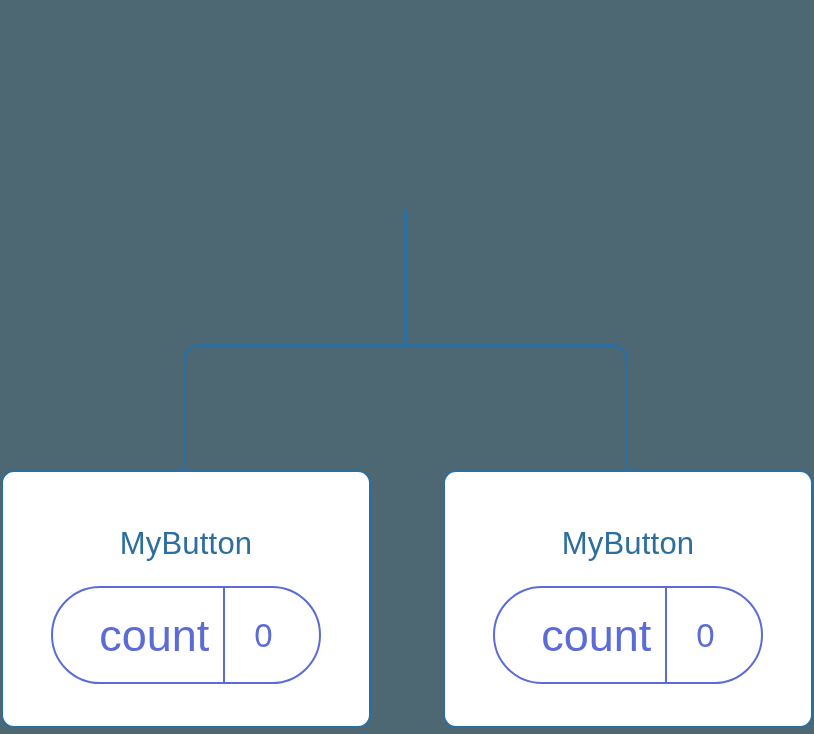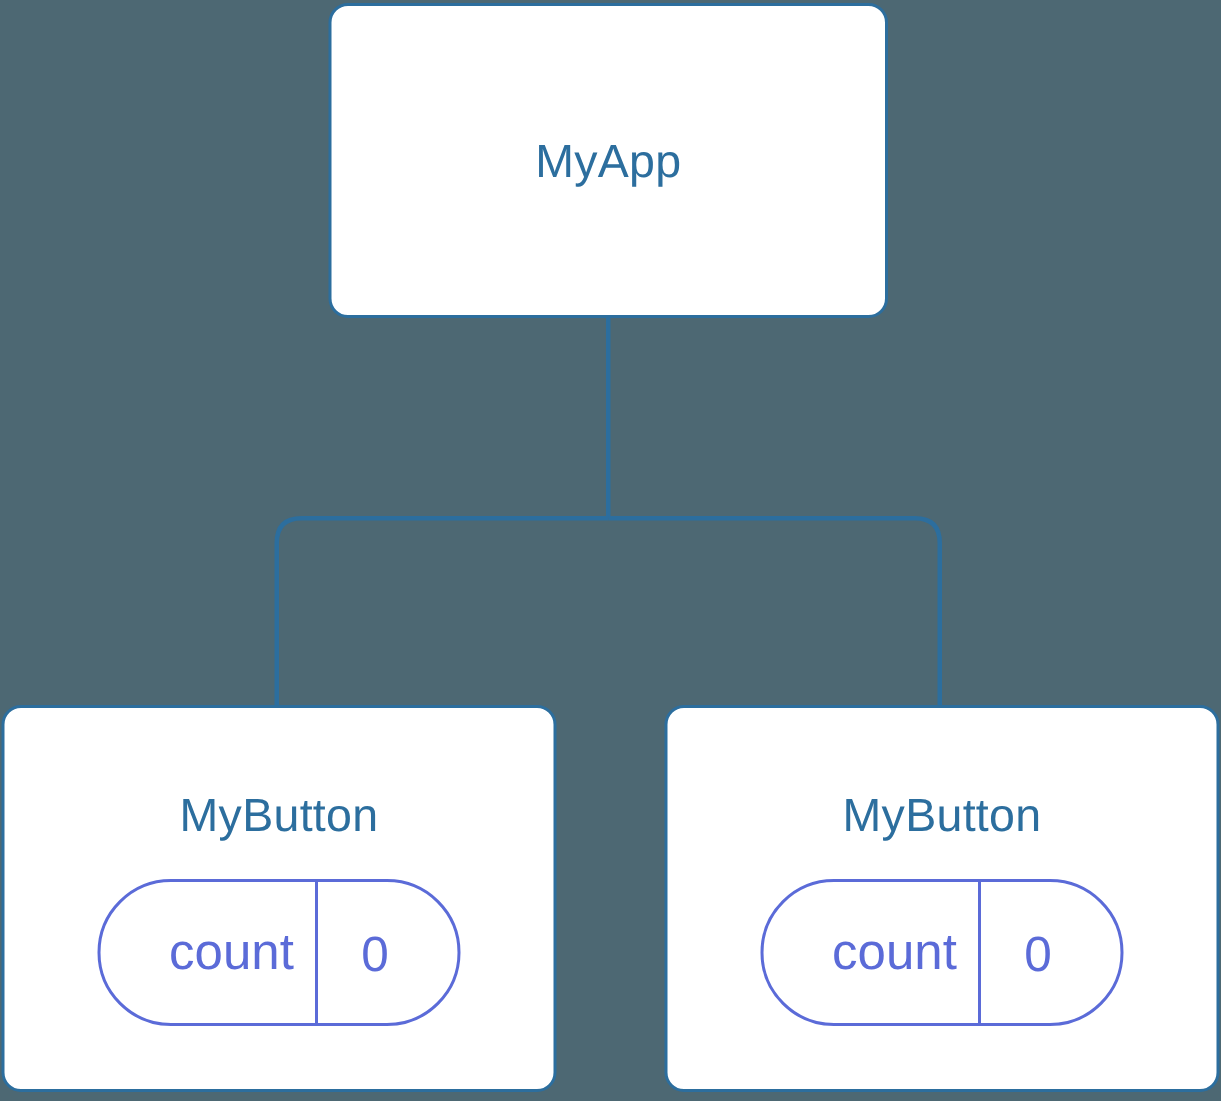--- a/index.html
+++ b/index.html
@@ -94,21 +94,21 @@
     box-sizing: border-box;
     background: transparent;
   }
 
   .prop-key {
     display: flex;
     align-items: center;
     justify-content: flex-end;
     padding: 0 14px 0 46px;
     color: #5b6bd8;
-    font-size: 34px;
+    font-size: 45px;
     line-height: 1;
     white-space: nowrap;
   }
 
   .prop-divider {
     width: 2px;
     background: #5b6bd8;
     flex: 0 0 auto;
   }
 
@@ -130,23 +130,20 @@
 
   <svg id="edges" viewBox="0 0 814 734" width="814" height="734" xmlns="http://www.w3.org/2000/svg">
 
     <path d="M 405.5 210 L 405.5 345.5" fill="none" stroke="#2c6e9e" stroke-width="3"></path>
 
     <path d="M 405.5 345.5 L 201 345.5 Q 184.5 345.5 184.5 362 L 184.5 472" fill="none" stroke="#2c6e9e" stroke-width="3"></path>
 
     <path d="M 405.5 345.5 L 610 345.5 Q 626.5 345.5 626.5 362 L 626.5 472" fill="none" stroke="#2c6e9e" stroke-width="3"></path>
   </svg>
 
-  <div class="node" id="node-root">
-    <div class="node-title">MyApp</div>
-  </div>
 
   <div class="node" id="node-child-0">
     <div class="node-title child-title">MyButton</div>
     <div class="prop-pill">
       <div class="prop-key">count</div>
       <div class="prop-divider"></div>
       <div class="prop-value">0</div>
     </div>
   </div>
 

